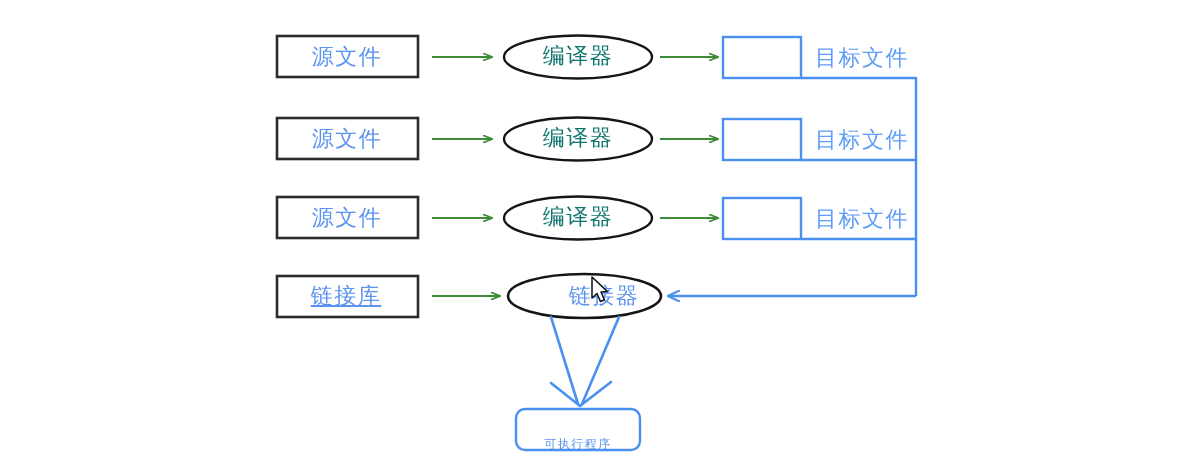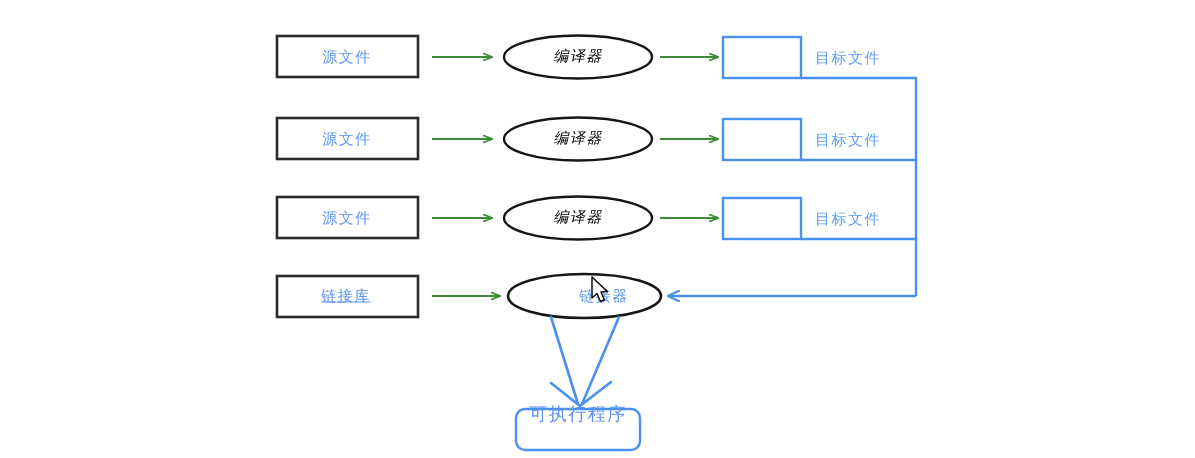--- a/index.html
+++ b/index.html
@@ -23,29 +23,29 @@
   #diagram-svg {
     position: absolute;
     left: 0;
     top: 0;
     width: 1195px;
     height: 458px;
     display: block;
   }
   .node-label {
     position: absolute;
-    font-size: 15px;
+    font-size: 22px;
     letter-spacing: 1.5px;
     white-space: nowrap;
     line-height: 1;
     -webkit-font-smoothing: antialiased;
   }
   .lbl-blue { color: #5b93f0; }
   .lbl-lightblue { color: #5d9cf7; }
-  .lbl-dark { color: #000000; font-style: italic; }
+  .lbl-dark { color: #0f766e; }
   .center-anchor {
     transform: translate(-50%, -50%);
   }
   .left-anchor {
     transform: translate(0, -50%);
     text-align: center;
   }
   #cursor-layer {
     position: absolute;
     left: 0; top: 0;
@@ -149,21 +149,21 @@
   <div class="node-label lbl-blue center-anchor" style="left:347px; top:218px;">源文件</div>
 
   <div class="node-label lbl-dark center-anchor" style="left:578px; top:217px;">编译器</div>
 
   <div class="node-label lbl-lightblue left-anchor" style="left:815px; top:219px;">目标文件</div>
 
   <div class="node-label lbl-blue center-anchor" style="left:346px; top:296px;text-decoration:underline;">链接库</div>
 
   <div class="node-label lbl-blue center-anchor" style="left:604px; top:296px;">链接器</div>
 
-  <div class="node-label lbl-blue center-anchor" style="left:578px; top:414px; font-size:18px;">可执行程序</div>
+  <div class="node-label lbl-blue center-anchor" style="left:578px; top:444px; font-size:12px;">可执行程序</div>
 
   <svg id="cursor-layer" viewBox="0 0 1195 458" xmlns="http://www.w3.org/2000/svg">
     <g transform="translate(592,277)">
       <path d="M0,0 L0,21 L5,16.5 L8.4,24.5 L12.4,22.8 L9,15 L15.5,14.6 Z" fill="#ffffff" stroke="#101010" stroke-width="1.5" stroke-linejoin="round"></path>
     </g>
   </svg>
 
 </div>
 
 </body></html>

